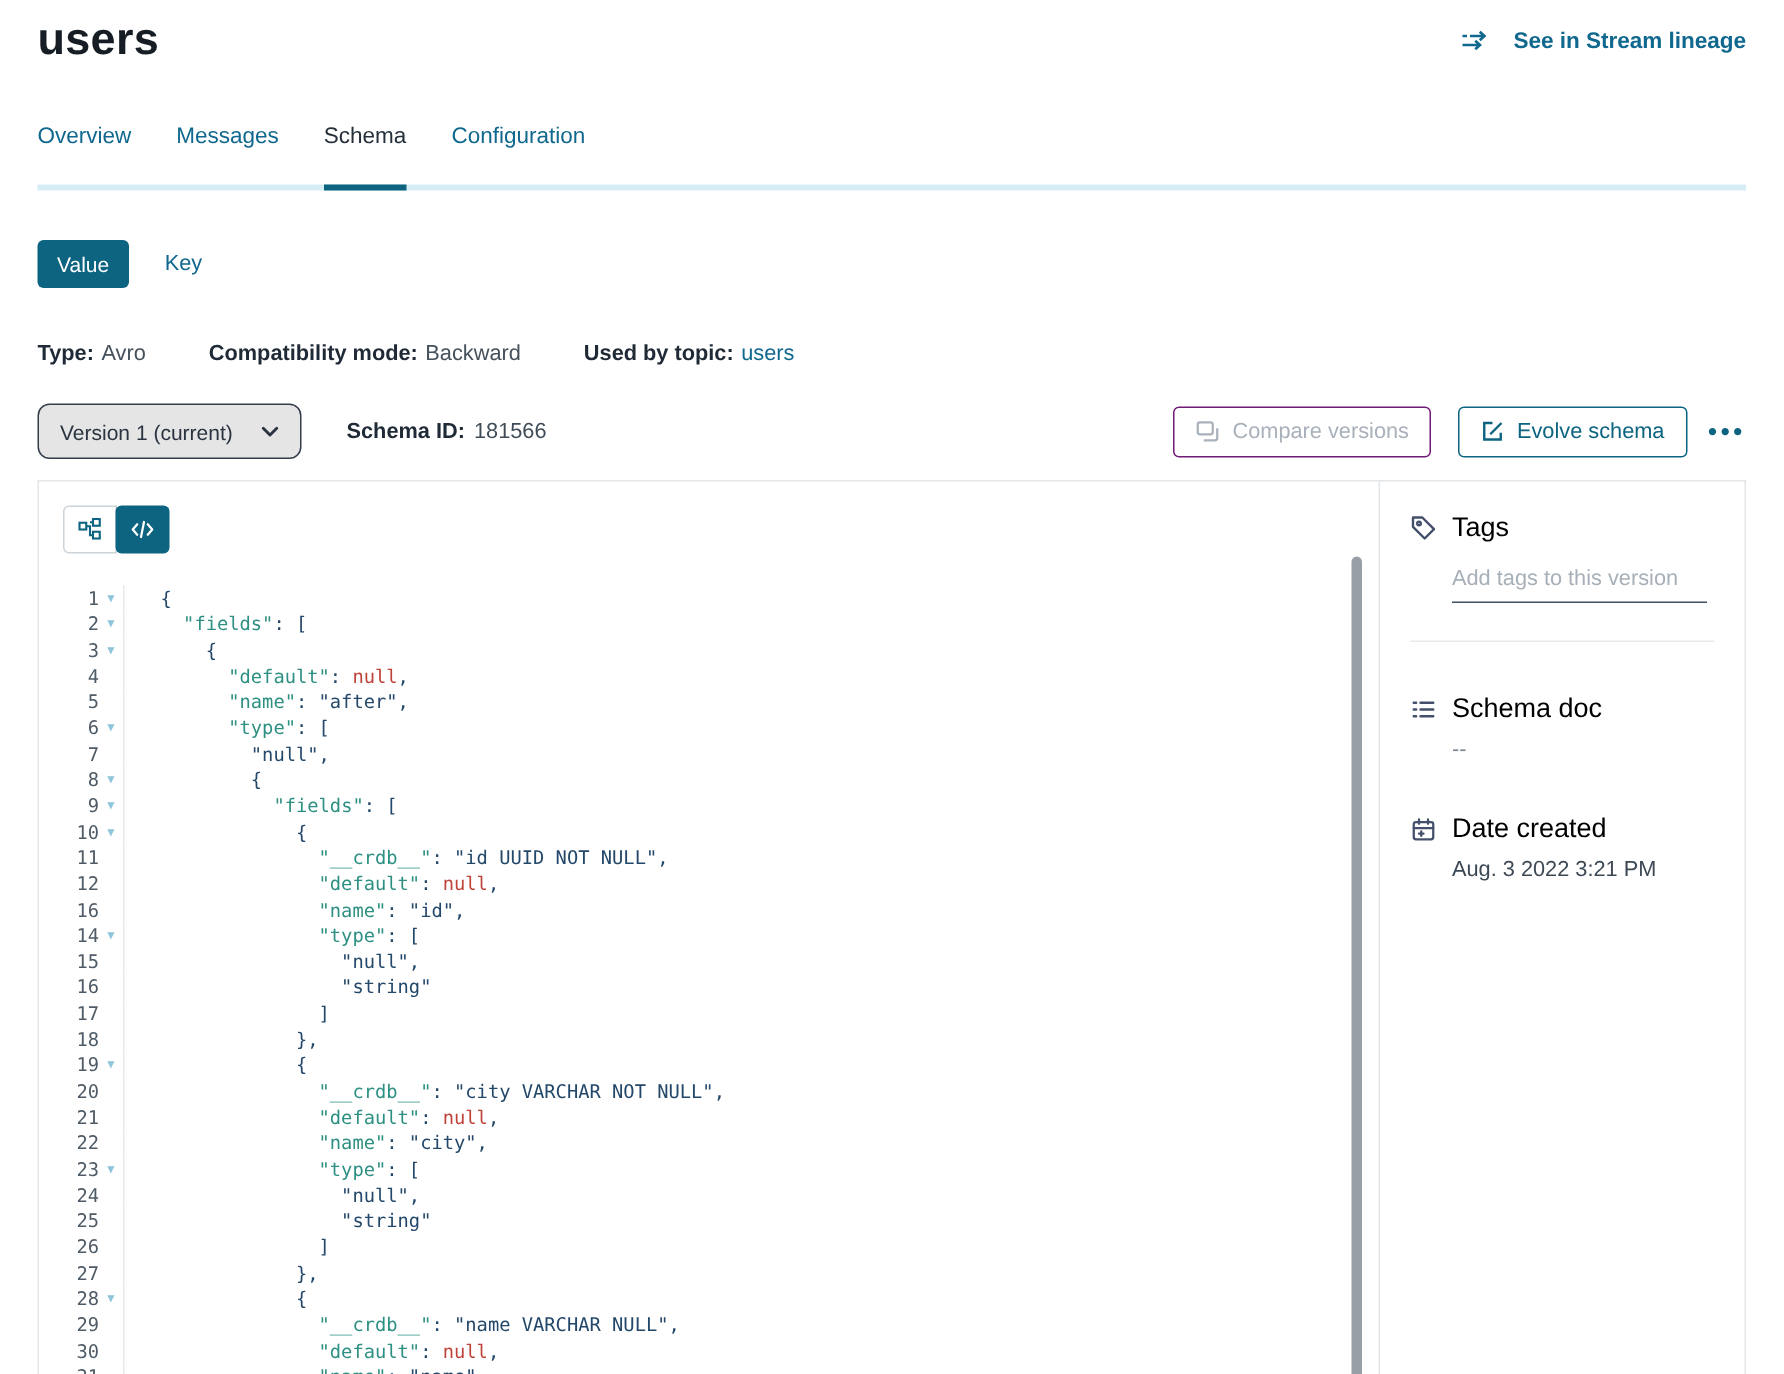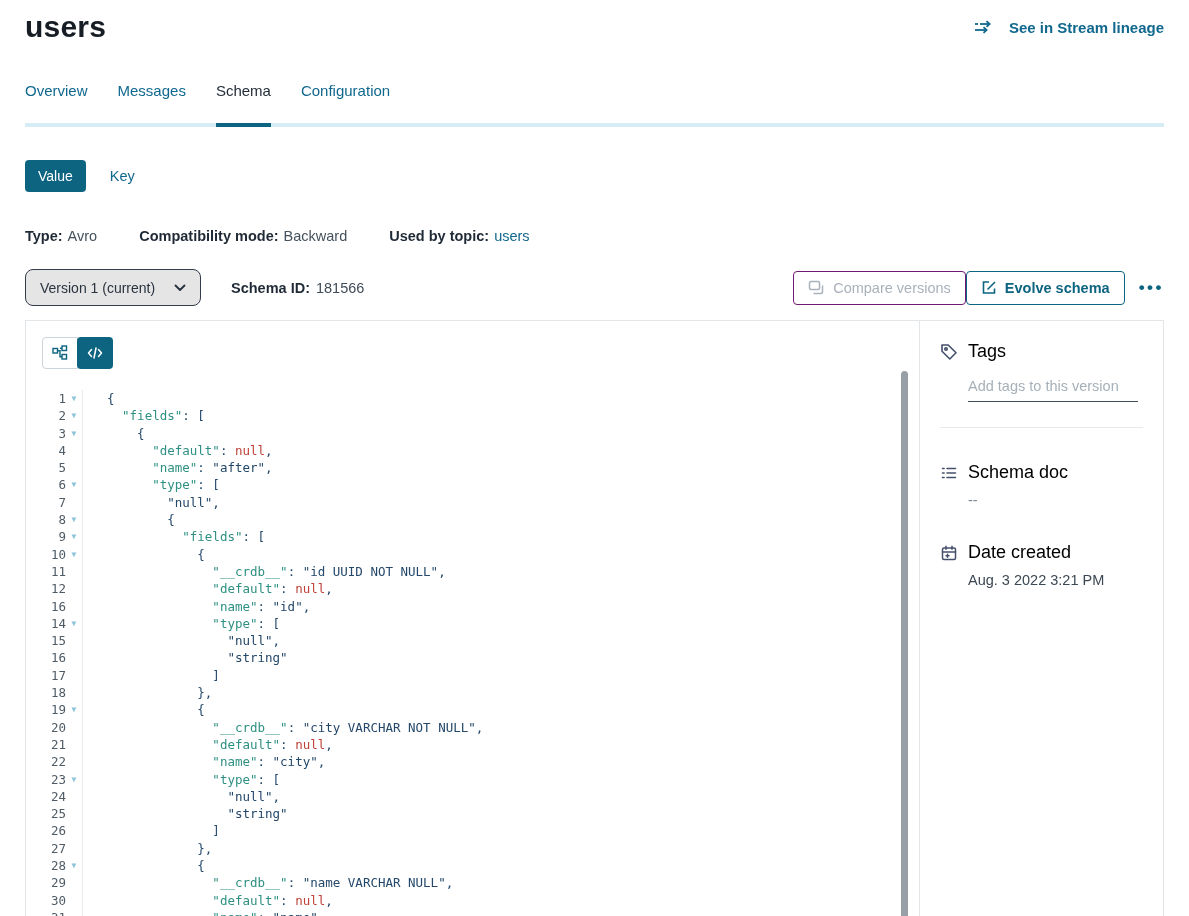--- a/index.html
+++ b/index.html
@@ -46,21 +46,21 @@
   .meta .val.link{color:var(--link);cursor:pointer;}
 
   
   .controls{display:flex;align-items:center;margin-top:25px;}
   .select{display:flex;align-items:center;justify-content:space-between;width:176px;height:37px;border:1px solid #343d4b;border-radius:8px;padding:0 14px;font-size:14px;color:#2a3340;cursor:pointer;background:#e5e5e5;}
   .schema-id{display:flex;gap:6px;font-size:14.5px;margin-left:30px;align-items:center;}
   .schema-id .lbl{font-weight:700;color:#1f2a36;}
   .right-actions{margin-left:auto;display:flex;align-items:center;}
   .btn{display:flex;align-items:center;gap:8px;height:34px;padding:0 14px;border-radius:4px;font-size:14.5px;background:#fff;cursor:pointer;}
   .btn.disabled{border:1px solid #701a75;color:#a9b1bb;cursor:default;}
-  .btn.outline{border:1px solid var(--teal);color:var(--teal);font-weight:700;justify-content:space-between;}
+  .btn.outline{border:1px solid var(--teal);color:var(--teal);font-weight:400;margin-left:18px;justify-content:space-between;}
   .more{color:var(--teal);font-size:17px;font-weight:700;letter-spacing:2.5px;margin-left:14px;cursor:pointer;line-height:1;}
 
   
   .panel{margin-top:14px;border:1px solid var(--border);display:flex;height:625px;}
   .editor{flex:1;position:relative;padding:16px 0 0 16px;overflow:hidden;}
   .viewtoggle{display:inline-flex;}
   .vt-btn{width:36px;height:32px;display:flex;align-items:center;justify-content:center;cursor:pointer;}
   .vt-btn.plain{background:#fff;border:1px solid #ccd3d9;border-radius:4px 0 0 4px;}
   .vt-btn.fill{background:var(--teal);border-radius:4px;margin-left:-1px;}
 

